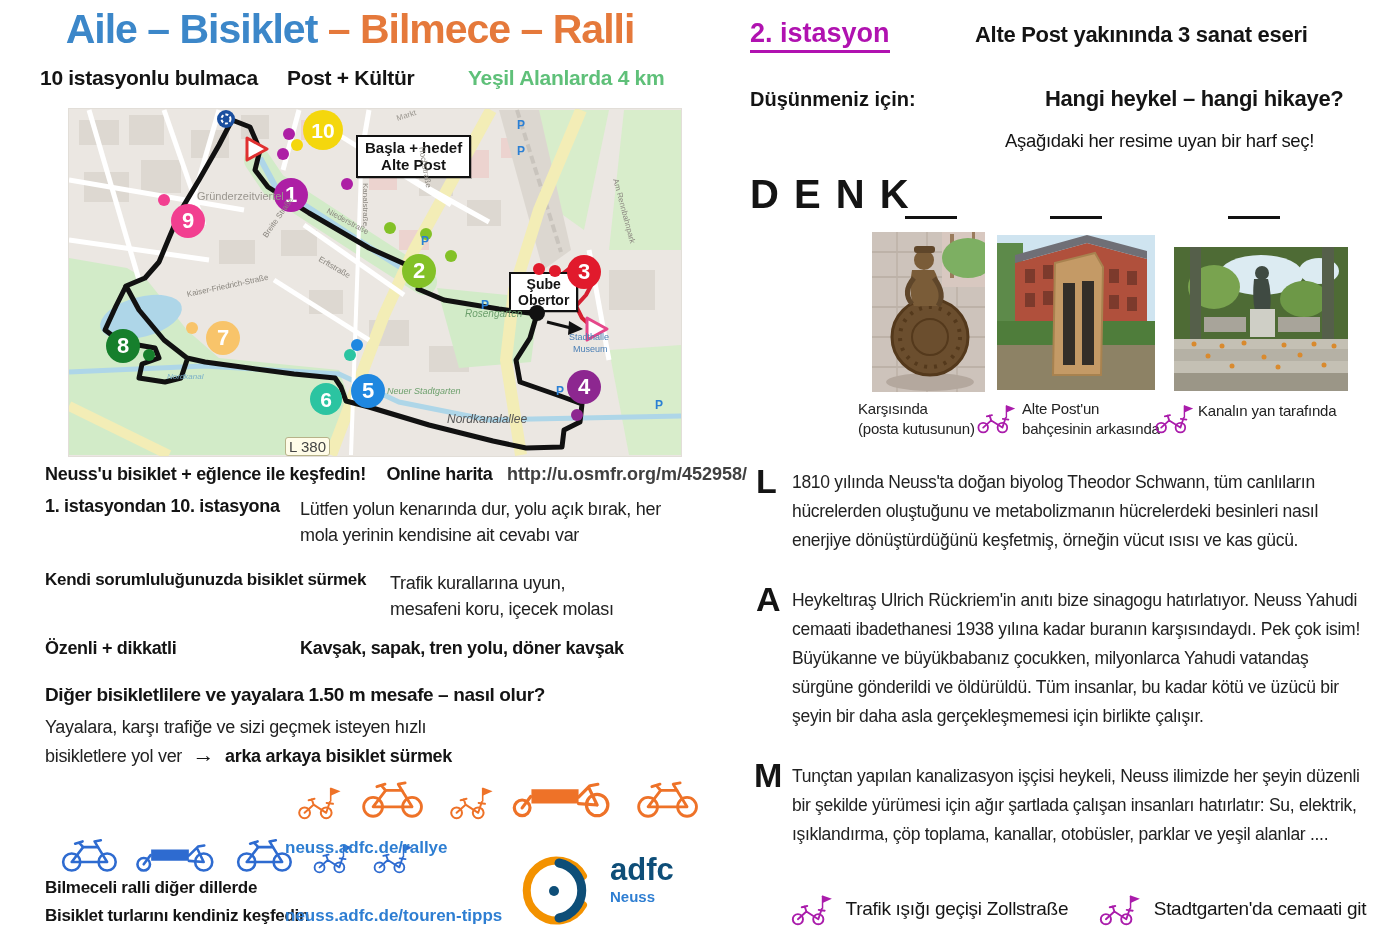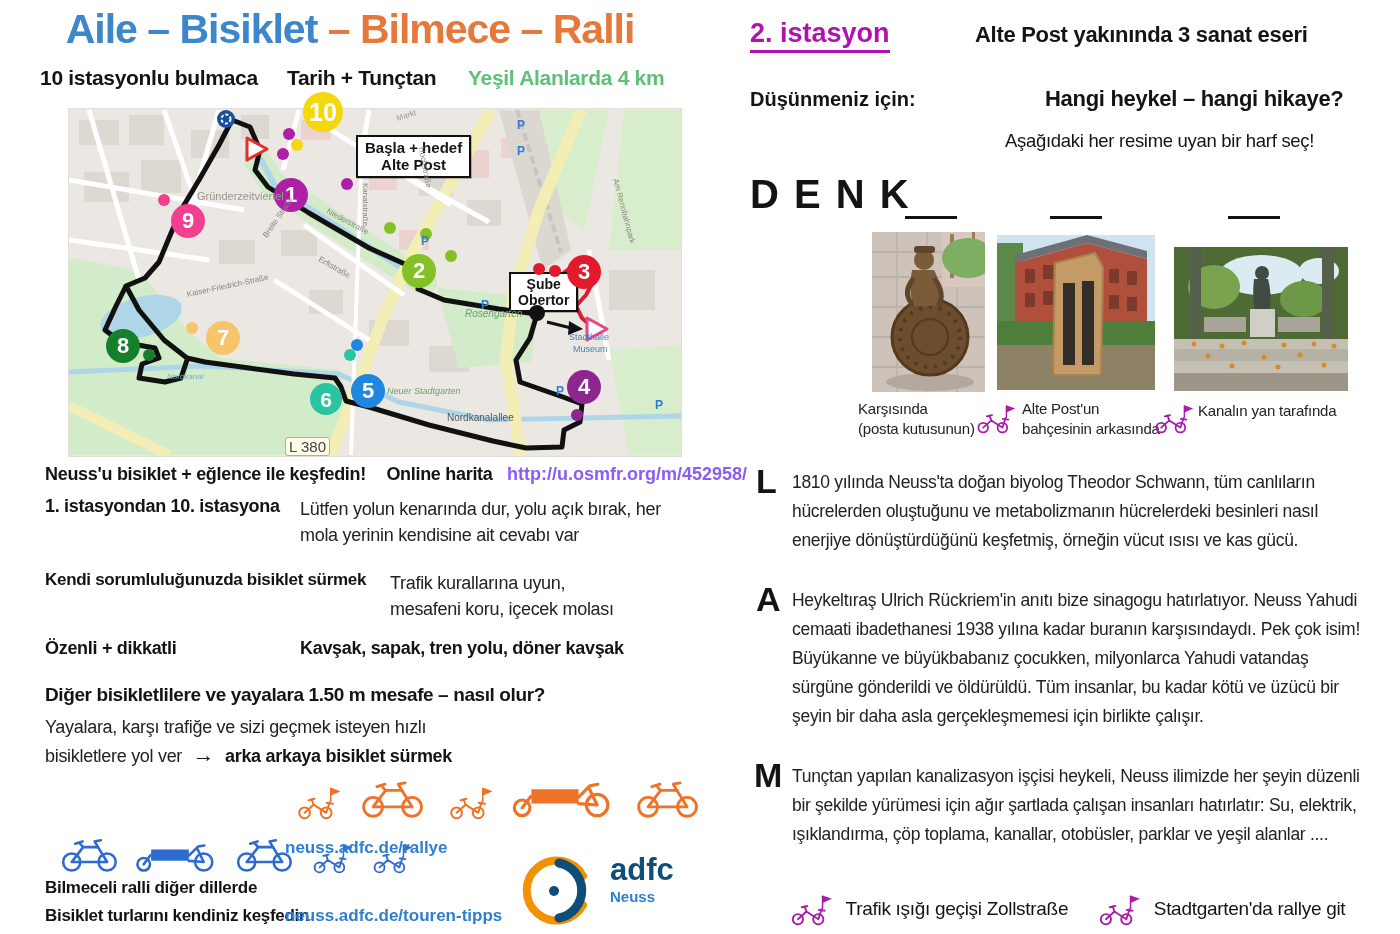--- a/index.html
+++ b/index.html
@@ -23,21 +23,21 @@
   .station{position:absolute;transform:translate(-50%,-50%);border-radius:50%;color:#fff;font-weight:bold;
            display:flex;align-items:center;justify-content:center;line-height:1;}
   .dot{position:absolute;transform:translate(-50%,-50%);border-radius:50%;}
   .mlabel{position:absolute;white-space:nowrap;transform-origin:0 50%;line-height:1;}
   .mlabel.badge{background:#fffce8;border:1px solid #b7b289;border-radius:3px;padding:1px 3px;color:#444;}
   .mapbox{position:absolute;background:#fff;border:2px solid #111;padding:2px 7px;text-align:center;
           font-weight:bold;line-height:1.15;box-shadow:1px 1px 0 rgba(0,0,0,.25);}
 
   .f18{font-size:18px;letter-spacing:-0.3px;}
   .f17{font-size:17px;letter-spacing:-0.3px;}
-  .url-green{color:#8b5cf6;font-weight:bold;font-size:18px;}
+  .url-green{color:#404040;font-weight:bold;font-size:18px;}
   .link-blue{color:#2e7ed2;font-weight:bold;font-size:17px;}
   .body-text{font-size:18px;letter-spacing:-0.3px;line-height:1.45;color:#222;}
 
   .bikeslot{display:inline-block;}
   .bikeslot svg{height:100%;display:block;overflow:visible;}
   .bikes-row{display:flex;align-items:flex-end;}
 
   .adfc-wrap{display:flex;align-items:flex-start;gap:18px;}
   .adfc-name{font-size:31px;font-weight:bold;color:#0e4e78;line-height:1;}
   .adfc-sub{font-size:15px;color:#2e7ed2;font-weight:bold;margin-top:3px;}
@@ -85,21 +85,21 @@
       </g>
       <polygon points="30,27 96,27 96,47 30,47" fill="currentColor"></polygon>
     </symbol>
   </defs>
 </svg>
 
 <div class="abs title">
   <span class="t-blue">Aile – Bisiklet</span><span class="t-orange"> – </span><span class="t-orange">Bilmece – Ralli</span>
 </div>
 <div class="abs subtitle nowrap" style="left:40px;">10 istasyonlu bulmaca</div>
-<div class="abs subtitle nowrap" style="left:287px;">Tarih + Tunçtan</div>
+<div class="abs subtitle nowrap" style="left:287px;">Post + Kültür</div>
 <div class="abs subtitle nowrap sub-green" style="left:468px;">Yeşil Alanlarda 4 km</div>
 
 <div id="map" class="abs">
   <svg class="base" width="612" height="347" viewBox="0 0 612 345">
     <rect x="0" y="0" width="612" height="345" fill="#ebe7e2"></rect>
 
     <g fill="#ddd8d1">
       <rect x="10" y="10" width="40" height="25"></rect>
         <rect x="60" y="5" width="35" height="30"></rect>
       <rect x="15" y="62" width="45" height="30"></rect>
@@ -186,42 +186,42 @@
     </div>
   <div class="station" style="left: 222px; top: 86px; width: 34px; height: 34px; background: rgb(173, 31, 165); font-size: 22px;">1</div>
       <div class="station" style="left: 350px; top: 162px; width: 34px; height: 34px; background: rgb(131, 193, 39); font-size: 22px;">2</div>
       <div class="station" style="left: 515px; top: 163px; width: 34px; height: 34px; background: rgb(225, 26, 44); font-size: 22px;">3</div>
       <div class="station" style="left: 515px; top: 278px; width: 34px; height: 34px; background: rgb(141, 39, 144); font-size: 22px;">4</div>
       <div class="station" style="left: 299px; top: 282px; width: 34px; height: 34px; background: rgb(31, 135, 224); font-size: 22px;">5</div>
       <div class="station" style="left: 257px; top: 290px; width: 32px; height: 32px; background: rgb(43, 196, 161); font-size: 21px;">6</div>
       <div class="station" style="left: 154px; top: 229px; width: 34px; height: 34px; background: rgb(248, 196, 106); font-size: 22px;">7</div>
       <div class="station" style="left: 54px; top: 237px; width: 34px; height: 34px; background: rgb(22, 127, 44); font-size: 22px;">8</div>
       <div class="station" style="left: 119px; top: 112px; width: 34px; height: 34px; background: rgb(242, 63, 144); font-size: 22px;">9</div>
-      <div class="station" style="left: 254px; top: 3px; width: 40px; height: 40px; background: rgb(244, 215, 13); font-size: 25px;">10</div>
+      <div class="station" style="left: 254px; top: 21px; width: 40px; height: 40px; background: rgb(244, 215, 13); font-size: 21px;">10</div>
       <div class="dot" style="left: 220px; top: 25px; width: 12px; height: 12px; background: rgb(173, 31, 165);"></div>
       <div class="dot" style="left: 214px; top: 45px; width: 12px; height: 12px; background: rgb(173, 31, 165);"></div>
       <div class="dot" style="left: 278px; top: 75px; width: 12px; height: 12px; background: rgb(173, 31, 165);"></div>
       <div class="dot" style="left: 228px; top: 36px; width: 12px; height: 12px; background: rgb(244, 215, 13);"></div>
       <div class="dot" style="left: 95px; top: 91px; width: 12px; height: 12px; background: rgb(242, 63, 144);"></div>
       <div class="dot" style="left: 321px; top: 119px; width: 12px; height: 12px; background: rgb(131, 193, 39);"></div>
       <div class="dot" style="left: 357px; top: 125px; width: 12px; height: 12px; background: rgb(131, 193, 39);"></div>
       <div class="dot" style="left: 382px; top: 147px; width: 12px; height: 12px; background: rgb(131, 193, 39);"></div>
       <div class="dot" style="left: 470px; top: 160px; width: 12px; height: 12px; background: rgb(225, 26, 44);"></div>
       <div class="dot" style="left: 486px; top: 162px; width: 12px; height: 12px; background: rgb(225, 26, 44);"></div>
       <div class="dot" style="left: 123px; top: 219px; width: 12px; height: 12px; background: rgb(248, 196, 106);"></div>
       <div class="dot" style="left: 80px; top: 246px; width: 12px; height: 12px; background: rgb(22, 127, 44);"></div>
       <div class="dot" style="left: 288px; top: 236px; width: 12px; height: 12px; background: rgb(31, 135, 224);"></div>
       <div class="dot" style="left: 281px; top: 246px; width: 12px; height: 12px; background: rgb(43, 196, 161);"></div>
       <div class="dot" style="left: 508px; top: 306px; width: 12px; height: 12px; background: rgb(141, 39, 144);"></div>
       <div class="dot" style="left: 468px; top: 204px; width: 16px; height: 16px; background: rgb(17, 17, 17);"></div>
       <div class="mlabel" style="left: 128px; top: 82px; font-size: 11px; color: rgb(154, 150, 143);">Gründerzeitviertel</div>
       <div class="mlabel" style="left: 328px; top: 6px; font-size: 8px; color: rgb(154, 150, 143); transform: rotate(-18deg);">Markt</div>
       <div class="mlabel" style="left: 396px; top: 200px; font-size: 10px; color: rgb(109, 160, 109); font-style: italic;">Rosengarten</div>
       <div class="mlabel" style="left: 318px; top: 278px; font-size: 9px; color: rgb(109, 160, 109); font-style: italic;">Neuer Stadtgarten</div>
-      <div class="mlabel" style="left: 378px; top: 304px; font-size: 10px; color: rgb(85, 85, 85);">Nordkanalallee</div>
+      <div class="mlabel" style="left: 378px; top: 304px; font-size: 12px; color: rgb(85, 85, 85); font-style: italic;">Nordkanalallee</div>
       <div class="mlabel" style="left: 98px; top: 264px; font-size: 8px; color: rgb(122, 176, 200); font-style: italic;">Nordkanal</div>
       <div class="mlabel" style="left: 118px; top: 182px; font-size: 8px; color: rgb(138, 134, 127); transform: rotate(-12deg);">Kaiser-Friedrich-Straße</div>
       <div class="mlabel" style="left: 296px; top: 70px; font-size: 8px; color: rgb(138, 134, 127); transform: rotate(90deg);">Kanalstraße</div>
       <div class="mlabel" style="left: 196px; top: 124px; font-size: 8px; color: rgb(138, 134, 127); transform: rotate(-55deg);">Breite Straße</div>
       <div class="mlabel" style="left: 258px; top: 98px; font-size: 8px; color: rgb(138, 134, 127); transform: rotate(28deg);">Niederstraße</div>
       <div class="mlabel" style="left: 250px; top: 146px; font-size: 8px; color: rgb(138, 134, 127); transform: rotate(30deg);">Erftstraße</div>
       <div class="mlabel" style="left: 352px; top: 34px; font-size: 8px; color: rgb(138, 134, 127); transform: rotate(80deg);">Hochstraße</div>
       <div class="mlabel" style="left: 546px; top: 66px; font-size: 8px; color: rgb(138, 134, 127); transform: rotate(75deg);">Am Rennbahnpark</div>
       <div class="mlabel" style="left: 500px; top: 224px; font-size: 9px; color: rgb(74, 127, 181);">Stadthalle</div>
       <div class="mlabel" style="left: 504px; top: 236px; font-size: 9px; color: rgb(74, 127, 181);">Museum</div>
@@ -459,14 +459,14 @@
       <svg viewBox="0 0 112 80">
         <use href="#bike-kid"></use>
       </svg>
     </span>
   <span>Trafik ışığı geçişi Zollstraße</span>
   <span class="bikeslot" style="height:34px;margin-left:14px;color:#aa1cab;">
       <svg viewBox="0 0 112 80">
         <use href="#bike-kid"></use>
       </svg>
     </span>
-  <span>Stadtgarten'da rallye git</span>
+  <span>Stadtgarten'da cemaati git</span>
 </div>
 
 </body></html>

